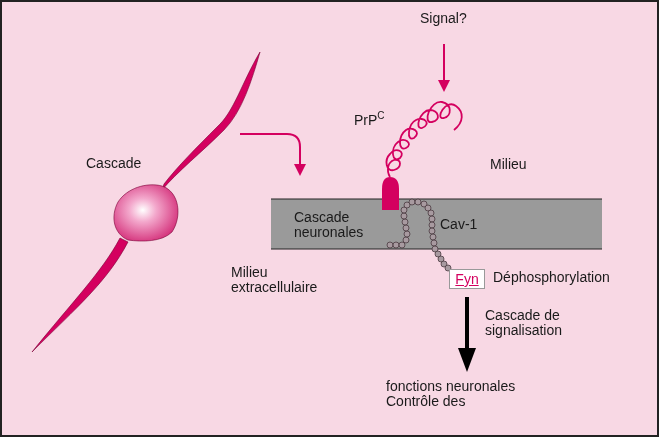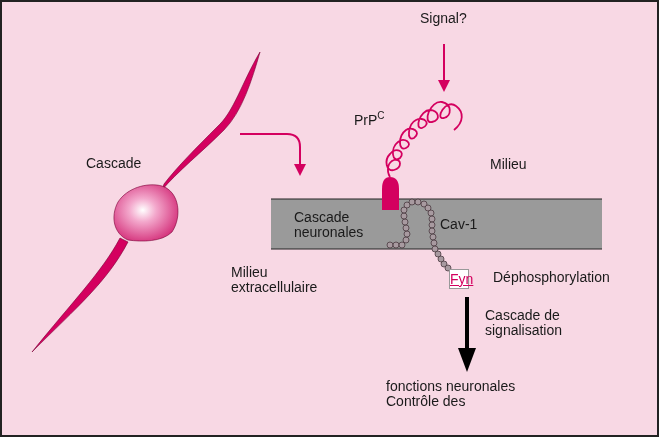--- a/index.html
+++ b/index.html
@@ -1,20 +1,20 @@
 <!DOCTYPE html>
 <html><head>
 <meta charset="utf-8">
 <style>
   html,body{margin:0;padding:0;background:#fff;}
   #frame{position:relative;width:659px;height:437px;background:#f8d8e4;box-sizing:border-box;border:2px solid #222;overflow:hidden;font-family:"Liberation Sans",sans-serif;color:#1a1a1a;}
   svg{position:absolute;left:0;top:0;}
   .lbl{position:absolute;font-size:14px;line-height:15px;text-align:left;white-space:nowrap;}
   .lbl span{display:block;}
-  #fyn{position:absolute;left:447px;top:267px;width:20px;height:20px;background:#fff;border:1px solid #999;box-sizing:border-box;color:#d4005f;font-size:14px;line-height:18px;text-align:center;text-decoration:underline;}
+  #fyn{position:absolute;left:447px;top:267px;width:36px;height:20px;background:#fff;border:1px solid #999;box-sizing:border-box;color:#d4005f;font-size:14px;line-height:18px;text-align:center;text-decoration:underline;}
   sup{font-size:10px;}
 </style>
 </head>
 <body>
 
 <div id="frame">
   <svg width="659" height="437" viewBox="0 0 659 437">
     <defs>
       <radialGradient id="soma" cx="0.45" cy="0.45" r="0.6">
         <stop offset="0" stop-color="#ffffff"></stop>

